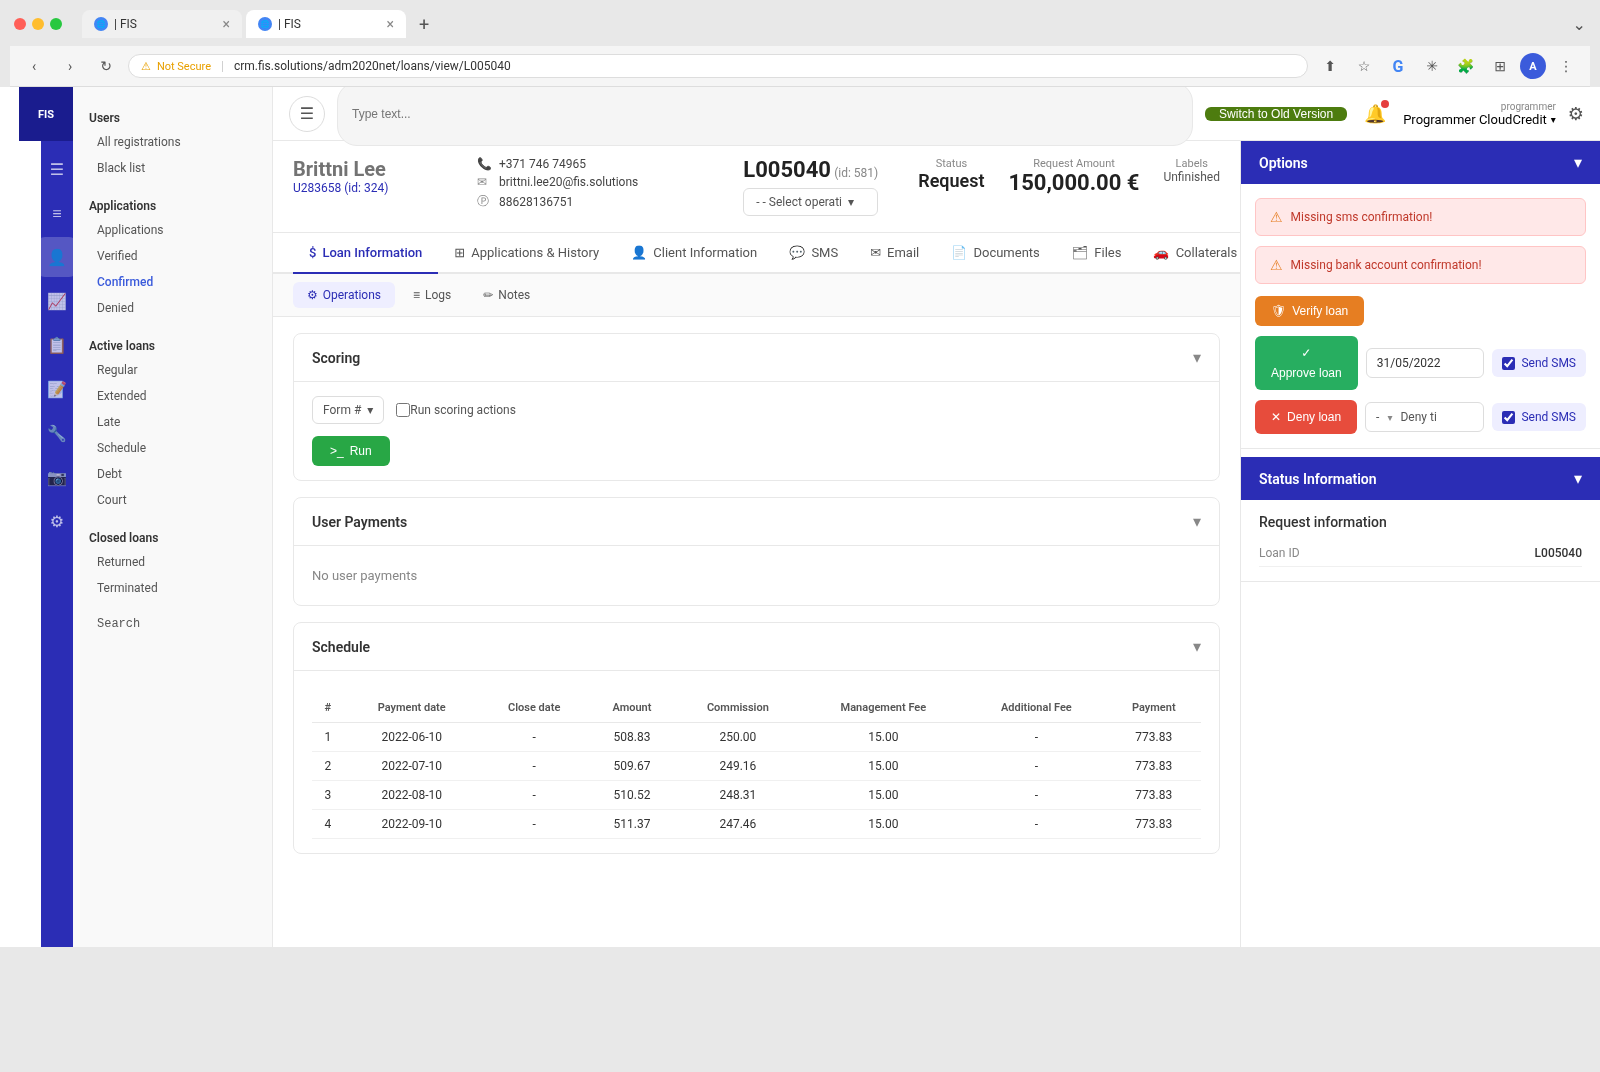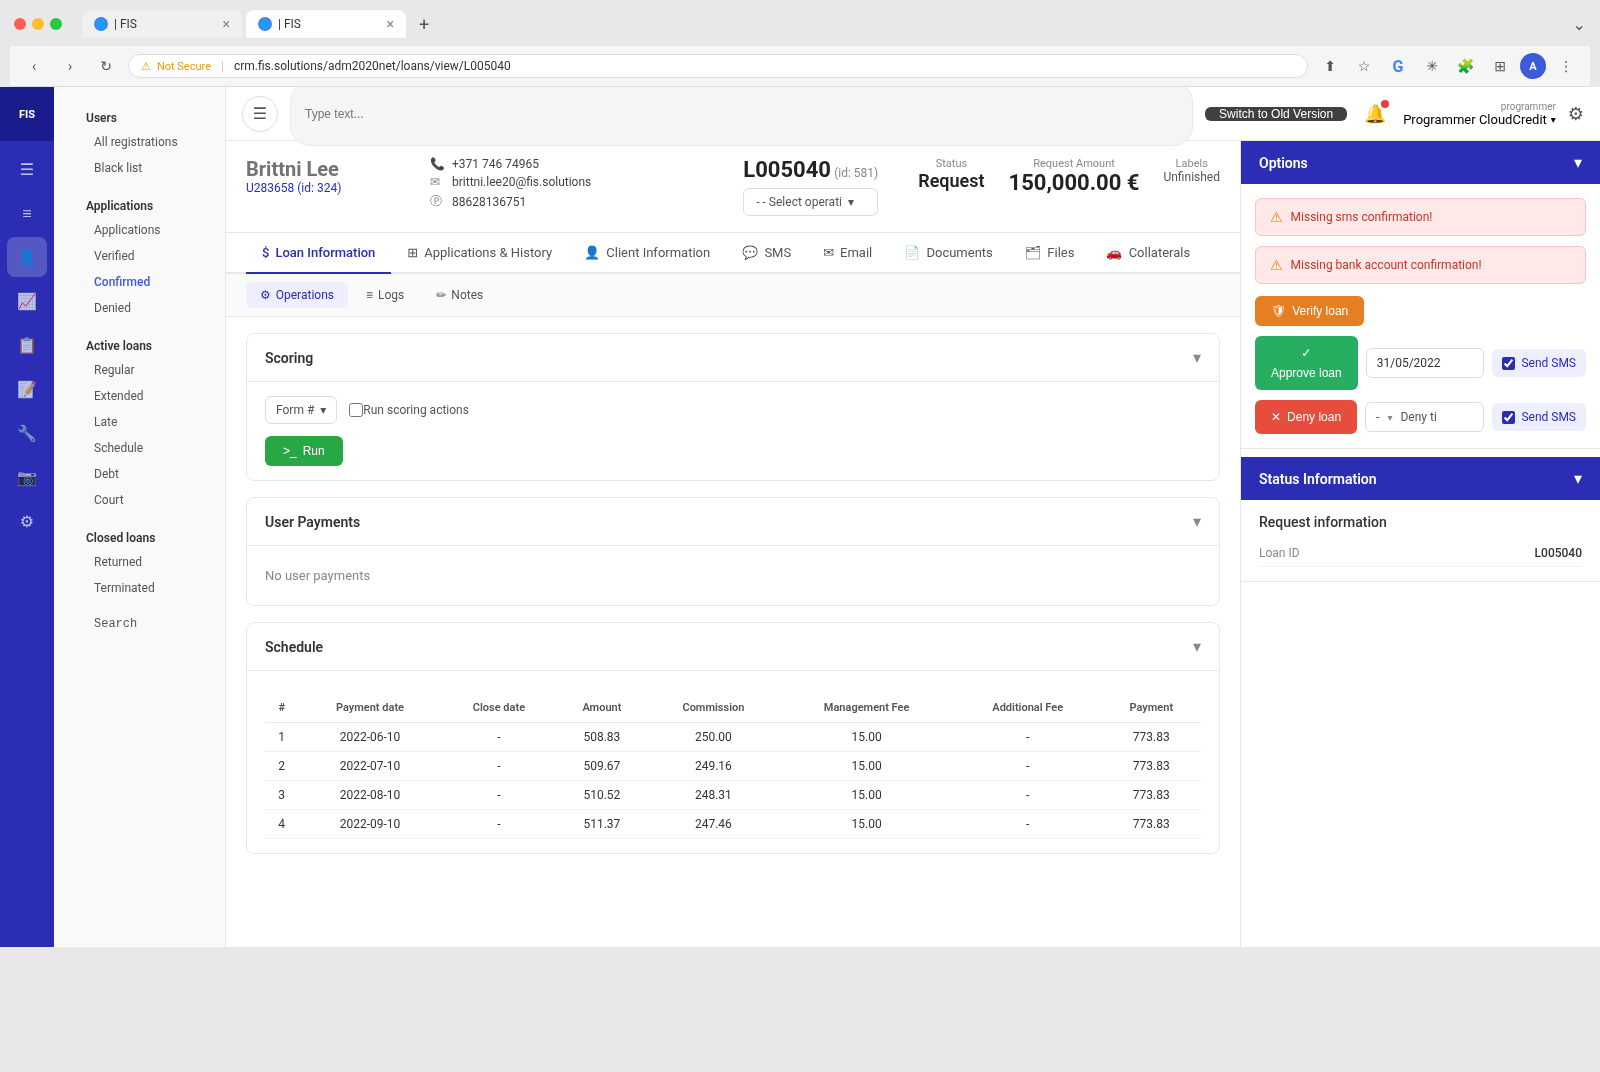--- a/index.html
+++ b/index.html
@@ -26,38 +26,38 @@
     .address-bar { flex: 1; background: white; border: 1px solid #ddd; border-radius: 20px; padding: 4px 12px; display: flex; align-items: center; gap: 6px; font-size: 12px; color: #333; }
     .address-icon { color: #e8a000; font-size: 11px; }
     .browser-actions { display: flex; gap: 6px; align-items: center; }
     .browser-action-icon { width: 28px; height: 28px; display: flex; align-items: center; justify-content: center; color: #555; font-size: 14px; cursor: pointer; border-radius: 50%; }
     .profile-avatar { width: 26px; height: 26px; background: #3b5bdb; border-radius: 50%; display: flex; align-items: center; justify-content: center; color: white; font-size: 11px; font-weight: bold; }
 
     
     .app-container { display: flex; background: white; min-height: 860px; }
 
     
-    .sidebar-dark { width: 54px; background: #2b2db5; display: flex; flex-direction: column; align-items: flex-end; padding: 0; }
+    .sidebar-dark { width: 32px; background: #2b2db5; display: flex; flex-direction: column; align-items: flex-end; padding: 0; margin-left: 41px; }
     .sidebar-logo { width: 54px; height: 54px; background: #1a1c8e; display: flex; align-items: center; justify-content: center; color: white; font-size: 13px; font-weight: bold; }
     .sidebar-icons { display: flex; flex-direction: column; align-items: center; gap: 4px; padding: 8px 0; width: 100%; }
     .sidebar-icon-item { width: 40px; height: 40px; display: flex; align-items: center; justify-content: center; color: rgba(255,255,255,0.7); border-radius: 8px; cursor: pointer; font-size: 16px; }
     .sidebar-icon-item:hover, .sidebar-icon-item.active { background: rgba(255,255,255,0.2); color: white; }
 
     
-    .sidebar-light { width: 172px; background: #f9f9f9; border-right: 1px solid #e8e8e8; padding: 16px 16px; overflow-y: auto; }
+    .sidebar-light { width: 200px; background: #f9f9f9; border-right: 1px solid #e8e8e8; padding: 16px 0; overflow-y: auto; }
     .sidebar-section-title { font-size: 12px; font-weight: 600; color: #333; padding: 8px 16px 4px; }
     .sidebar-item { padding: 6px 16px 6px 24px; font-size: 12px; color: #555; cursor: pointer; }
     .sidebar-item.active { color: #3b5bdb; font-weight: 500; }
 
     
     .app-header { height: 54px; background: white; border-bottom: 1px solid #e8e8e8; display: flex; align-items: center; padding: 0 16px; gap: 12px; }
     .hamburger-btn { width: 36px; height: 36px; border: 1px solid #ddd; border-radius: 50%; display: flex; align-items: center; justify-content: center; cursor: pointer; color: #555; font-size: 16px; }
     .search-bar { flex: 1; background: #f5f5f5; border: 1px solid #e8e8e8; border-radius: 20px; padding: 24px 14px; font-size: 12px; color: #999; }
     .header-right { display: flex; align-items: center; gap: 12px; margin-left: auto; }
-    .switch-version-btn { background: #404040; color: white; border: none; padding: 0 14px; border-radius: 6px; font-size: 12px; cursor: pointer; white-space: nowrap; }
+    .switch-version-btn { background: #4d7c0f; color: white; border: none; padding: 0 14px; border-radius: 6px; font-size: 12px; cursor: pointer; white-space: nowrap; }
     .notif-icon { width: 32px; height: 32px; display: flex; align-items: center; justify-content: center; color: #555; font-size: 18px; cursor: pointer; position: relative; }
     .notif-badge { position: absolute; top: 2px; right: 2px; width: 8px; height: 8px; background: #e53e3e; border-radius: 50%; }
     .user-info { text-align: right; }
     .user-role { font-size: 10px; color: #888; }
     .user-name-dropdown { display: flex; align-items: center; gap: 4px; }
     .settings-icon { color: #555; font-size: 18px; cursor: pointer; }
 
     
     .main-content { flex: 1; display: flex; flex-direction: column; overflow: hidden; }
     .content-body { display: flex; flex: 1; }

